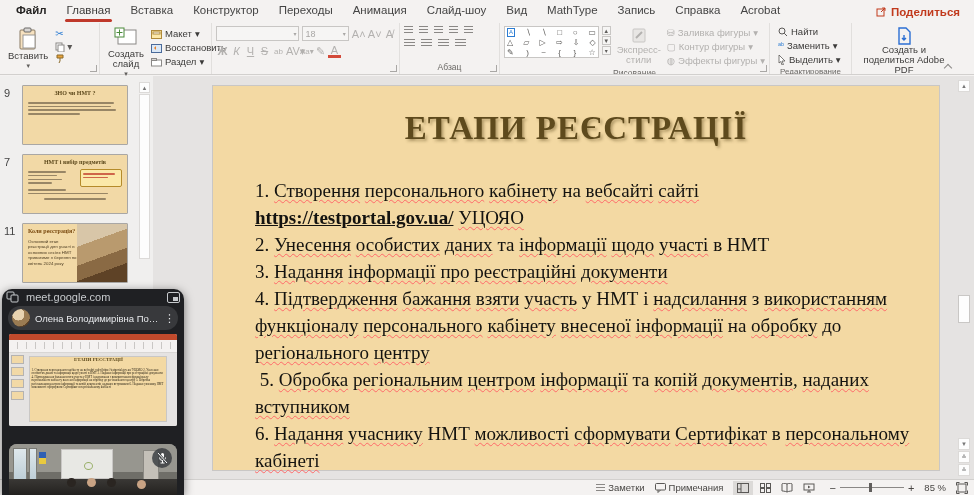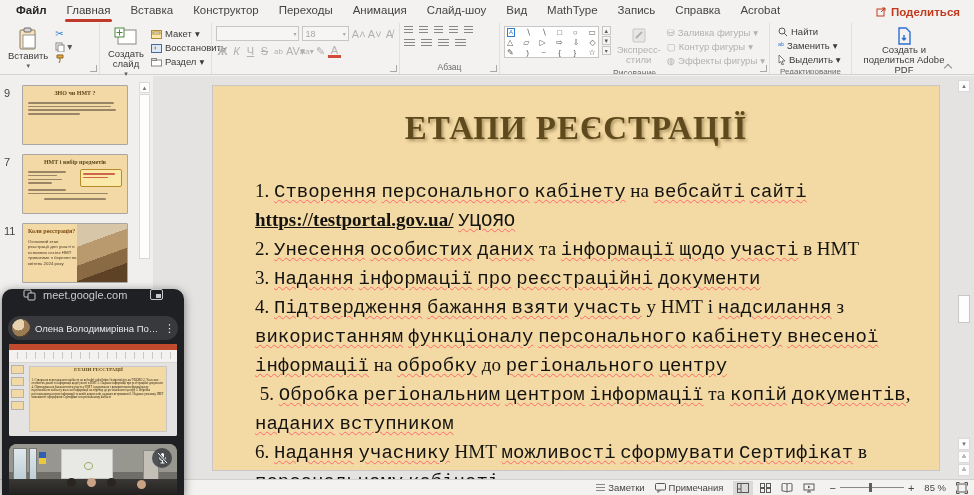--- a/index.html
+++ b/index.html
@@ -58,41 +58,41 @@
   .t-body { font-size:8px; line-height:10px; color:#4a3a20; transform:scale(.55); transform-origin:0 0; width:180%; }
   .tp-scroll { position:absolute; right:3px; top:6px; bottom:4px; width:11px; background:#f0efee; }
   .tp-up { width:11px; height:11px; background:#fdfdfd; border:1px solid #dcdad8; font-size:6px; color:#777; text-align:center; line-height:10px; }
   .tp-thumb { width:11px; height:165px; background:#fdfdfd; border:1px solid #dcdad8; margin-top:1px; }
   .thumb-card.red { background:#7e1f16; border-color:#7e1f16; }
 
   
   .slide { position:absolute; left:212px; top:9px; width:728px; height:386px; background:#f3d9a3; border:1px solid #c9c7c5; }
   .slide-title { font-family:"Liberation Serif", serif; font-weight:bold; font-size:33px; letter-spacing:1px; color:#5e4a1d; text-align:center; margin-top:24px; text-shadow:2px 2px 3px rgba(94,74,29,.45); }
   .slide-body { margin:30px 30px 0 42px; font-family:"Liberation Serif", serif; font-size:19px; line-height:27px; color:#141310; width:660px; white-space:pre-wrap; }
-  .sp { text-decoration:underline; text-decoration-style:wavy; text-decoration-color:#ff6a6a; text-decoration-thickness:1px; text-underline-offset:2px;font-family:Liberation Mono, monospace; }
+  .sp { text-decoration:underline; text-decoration-style:wavy; text-decoration-color:#ff6a6a; text-decoration-thickness:1px; text-underline-offset:2px; }
   .sl-link { font-weight:bold; text-decoration:underline; color:#141310; }
   .canvas-scroll { position:absolute; right:4px; top:4px; bottom:2px; width:12px; }
   .cs-btn { width:12px; height:12px; background:#fdfdfd; border:1px solid #dcdad8; font-size:6px; color:#777; text-align:center; line-height:11px; margin-bottom:1px; }
   .cs-thumb { position:absolute; top:215px; width:12px; height:28px; background:#fdfdfd; border:1px solid #c9c7c5; }
   .cs-bottom { position:absolute; bottom:0; left:0; }
 
   
   .status-bar { position:absolute; left:0; right:0; bottom:0; height:16px; background:#f4f2f1; border-top:1px solid #d2d0ce; display:flex; align-items:center; justify-content:flex-end; gap:10px; padding-right:6px; font-size:9.5px; color:#484644; }
   .sb-item { display:flex; align-items:center; gap:3px; }
   .sb-views { display:flex; gap:2px; }
   .sb-view { width:20px; height:14px; display:flex; align-items:center; justify-content:center; }
   .sb-view.sel { background:#dcdad8; }
   .sb-slider { display:flex; align-items:center; gap:4px; }
   .sb-track { width:64px; height:1px; background:#8a8886; position:relative; }
   .sb-thumbz { position:absolute; left:45%; top:-4px; width:3px; height:9px; background:#605e5c; }
   .sb-pm { font-size:11px; color:#484644; }
 
   
   .meet { position:absolute; left:2px; top:289px; width:182px; height:206px; background:#1f2023; border-radius:10px 10px 0 0; z-index:10; box-shadow:0 2px 10px rgba(0,0,0,.5); overflow:hidden; }
-  .meet-top { height:26px; display:flex; align-items:flex-start; gap:7px; padding:0 21px; }
+  .meet-top { height:16px; display:flex; align-items:center; gap:7px; padding:0 4px; }
   .meet-url { font-size:11px; color:#c7cacd; flex:1; }
   .meet-pill { margin:1px 6px 4px; height:24px; background:#38393c; border-radius:14px; display:flex; align-items:center; gap:5px; padding:0 4px; }
   .meet-ava { width:18px; height:18px; border-radius:50%; background:radial-gradient(circle at 35% 30%, #e8d3b0 0 35%, #9a7b52 36% 70%, #5e4226 71%); }
   .meet-name { flex:1; font-size:9.5px; color:#e8eaed; white-space:nowrap; overflow:hidden; text-overflow:ellipsis; }
   .kebab { width:10px; text-align:center; color:#e8eaed; font-size:11px; }
   .mini { margin:2px 7px; height:92px; background:#dcdad8; border-radius:2px; overflow:hidden; position:relative; }
   .mini-titlebar { height:6px; background:#c14a2c; }
   .mini-ribbon { height:13px; background:#f4f2f1; border-bottom:1px solid #d8d6d4;
     background-image:repeating-linear-gradient(90deg, transparent 0 8px, #c9c7c5 8px 9px); background-size:100% 60%; background-position:0 2px; background-repeat:no-repeat; }
   .mini-main { position:absolute; top:19px; left:0; right:0; bottom:0; background:#e5e3e2; }

